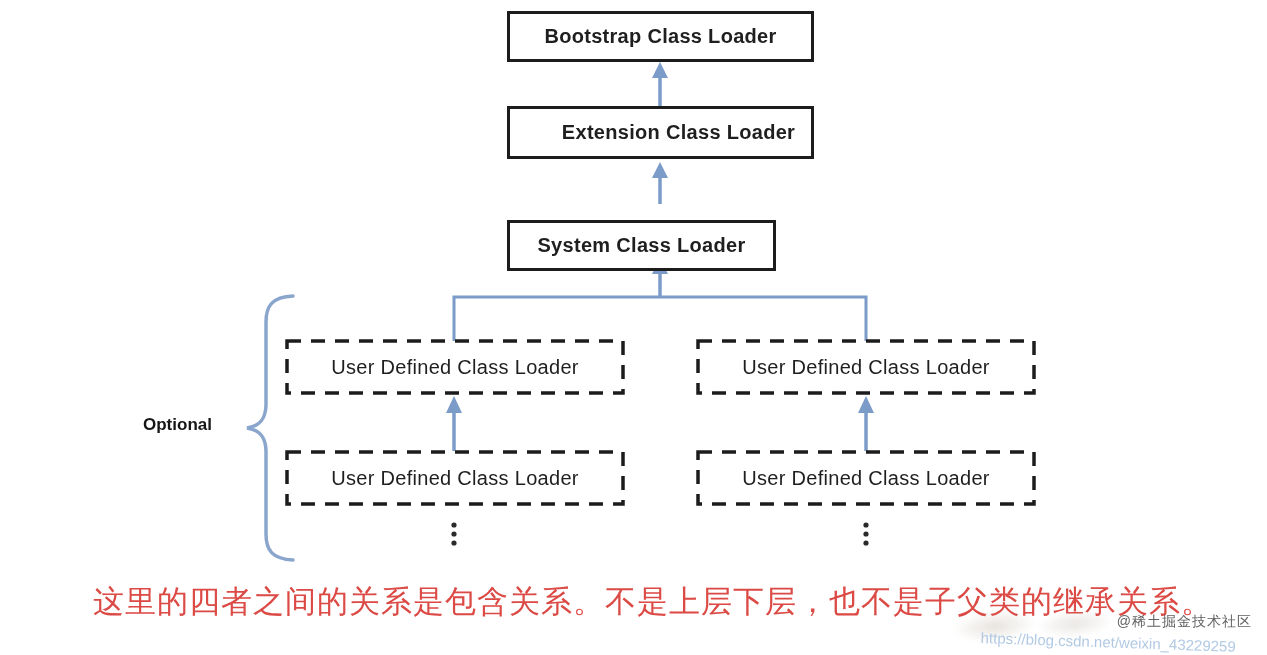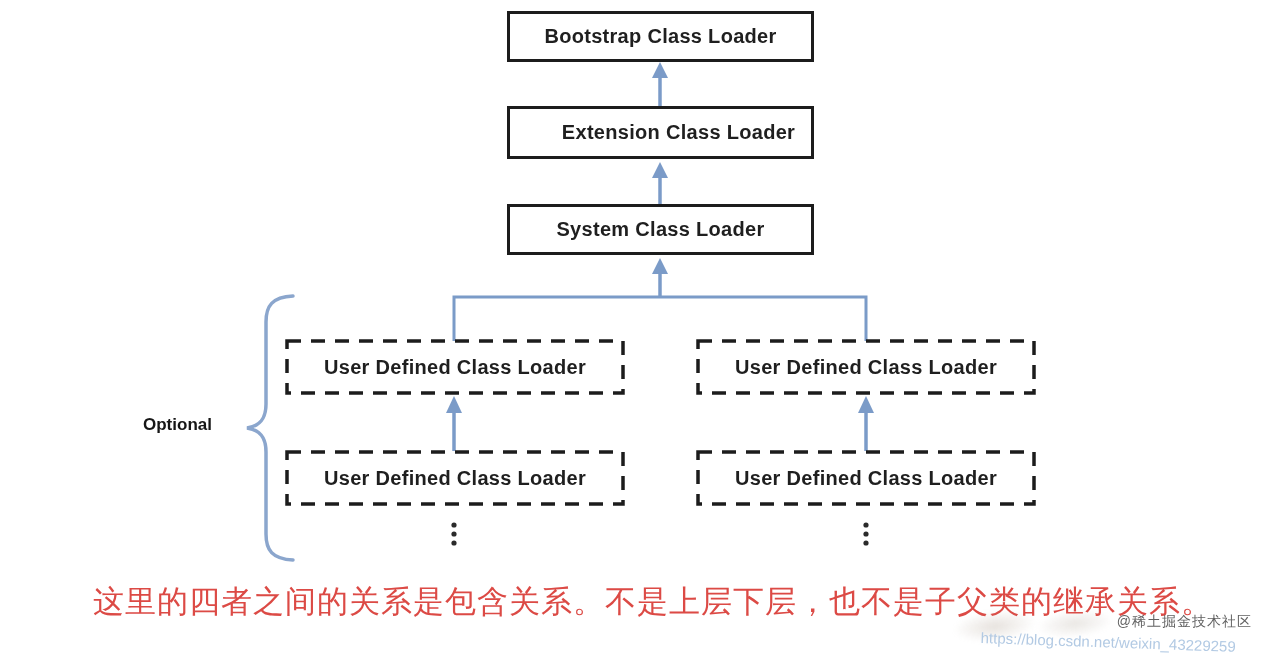--- a/index.html
+++ b/index.html
@@ -26,27 +26,27 @@
     display: flex;
     align-items: center;
     justify-content: center;
     font-weight: bold;
     font-size: 20px;
     color: var(--box-text-color, #1f1f1f);
     letter-spacing: 0.3px;
   }
   .box-bootstrap { left: 507px; top: 11px;  width: 307px; height: 51px; }
   .box-extension { left: 507px; top: 106px; width: 307px; height: 53px; padding-left: 36px; }
-  .box-system    { left: 507px; top: 204px; width: 307px; height: 51px; }
+  .box-system    { left: 507px; top: 220px; width: 269px; height: 51px; }
   .dashed-label {
     position: absolute;
     display: flex;
     align-items: center;
     justify-content: center;
-    font-weight: bold;
+    font-weight: normal;
     font-size: 20px;
     color: var(--box-text-color, #1f1f1f);
     letter-spacing: 0.3px;
   }
   .udl-1 { left: 287px; top: 341px; width: 336px; height: 52px; }
   .udl-2 { left: 698px; top: 341px; width: 336px; height: 52px; }
   .udl-3 { left: 287px; top: 452px; width: 336px; height: 52px; }
   .udl-4 { left: 698px; top: 452px; width: 336px; height: 52px; }
   .optional-label {
     position: absolute;

